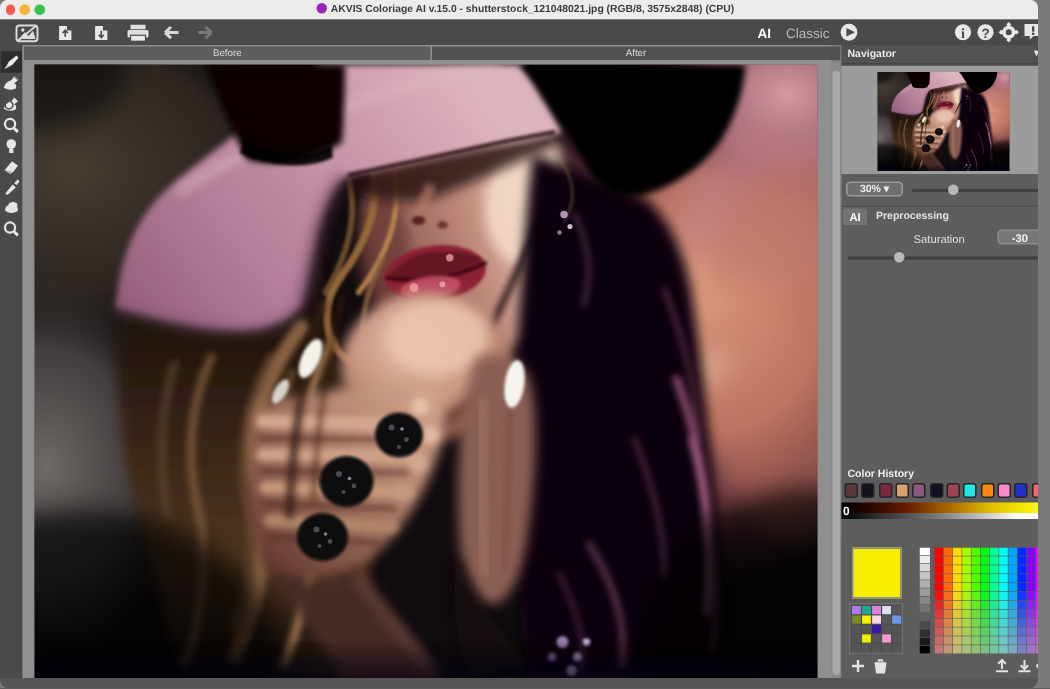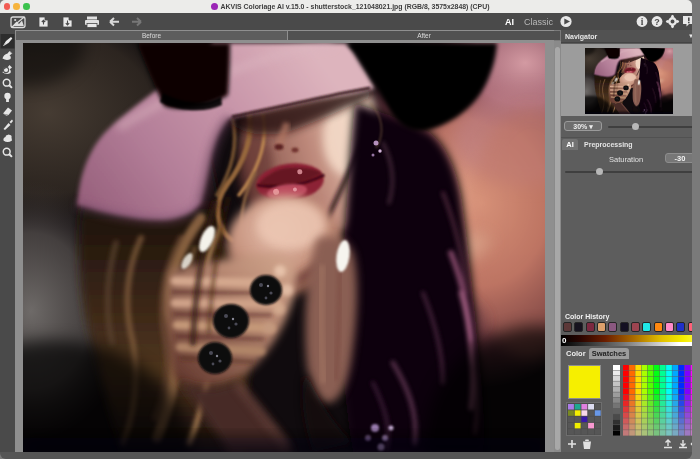--- a/index.html
+++ b/index.html
@@ -208,24 +208,20 @@
         <div class="cs" style="left:90.6px;background:#ff8810"></div>
         <div class="cs" style="left:102.0px;background:#ff8ac8"></div>
         <div class="cs" style="left:113.3px;background:#2030c8"></div>
         <div class="cs" style="left:124.6px;background:#ff6078"></div>
       </div>
     <div id="gradbar">
       <div id="gb1"></div>
         <div id="gb2"></div>
       <div id="gb0">0</div>
         <div id="gbm"></div>
-    </div>
-    <div id="cstabs">
-      <div id="colortab">Color</div>
-      <div id="swtab">Swatches</div>
     </div>
     <div id="swpanel">
       <div id="bigyellow"></div>
       <div id="minipal">
           <svg width="36" height="34" viewBox="0 0 36 34">
             <rect x="1.0" y="1.0" width="5.9" height="5.5" fill="#ab7ce8"></rect>
             <rect x="7.7" y="1.0" width="5.9" height="5.5" fill="#1fa890"></rect>
             <rect x="14.4" y="1.0" width="5.9" height="5.5" fill="#e080e0"></rect>
             <rect x="21.1" y="1.0" width="5.9" height="5.5" fill="#dcdcf0"></rect>
             <rect x="27.8" y="1.0" width="5.9" height="5.5" fill="#565656"></rect>

